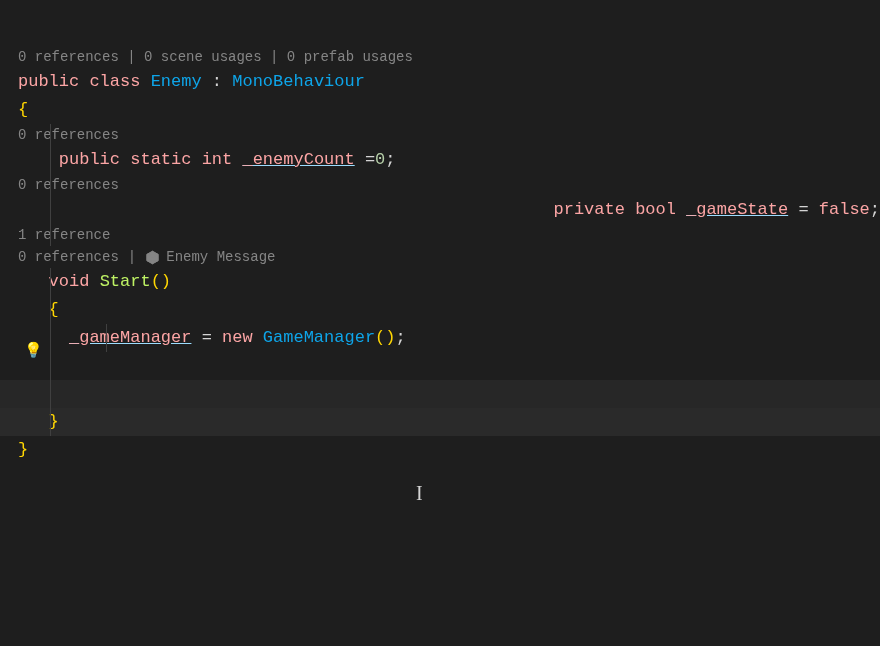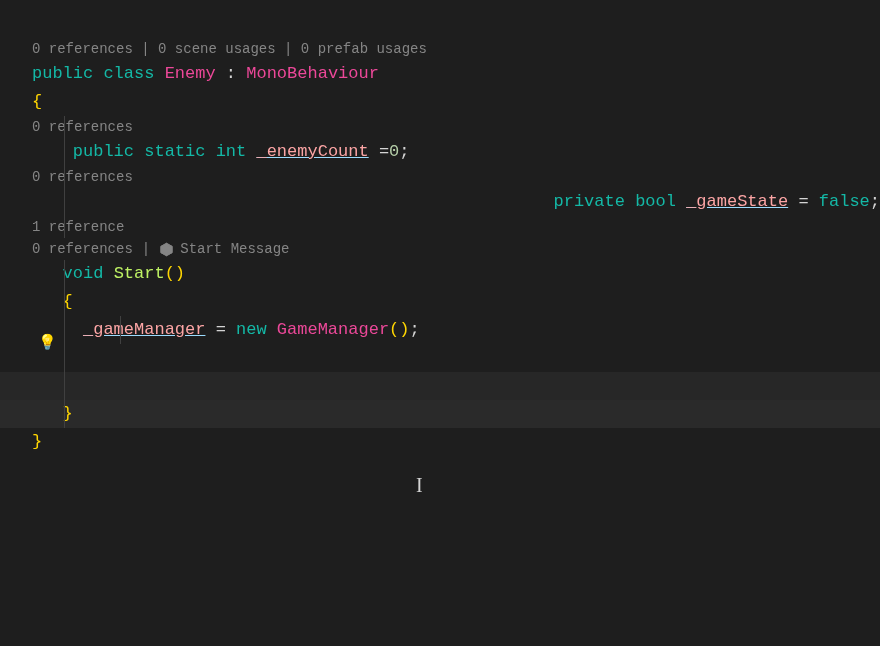--- a/index.html
+++ b/index.html
@@ -11,44 +11,45 @@
       background-color: #1e1e1e;
       font-family: Consolas, "Courier New", monospace;
       font-size: 17px;
       color: #d4d4d4;
       width: 880px;
       height: 646px;
       overflow: hidden;
       position: relative;
     }
     .editor {
-      padding: 0 0 0 32px;
+      padding: 0 0 0 18px;
       position: relative;
+      margin-top: 8px;
     }
     .line {
       white-space: pre;
       line-height: 28px;
       height: 28px;
       position: relative;
     }
     .codelens {
       font-size: 14px;
       color: #858585;
       line-height: 22px;
       height: 22px;
       white-space: pre;
       display: flex;
       align-items: center;
       gap: 6px;
     }
     .codelens .sep {
       margin: 0 3px;
     }
-    .kw-blue { color: #14b8a6; }
-    .kw-type { color: #ec4899; }
+    .kw-blue { color: #fca5a5; }
+    .kw-type { color: #0ea5e9; }
     .method { color: #bef264; }
     .ident { color: #fca5a5; }
     .field-underline { text-decoration: underline; text-decoration-color: #9cdcfe; }
     .punct { color: #d4d4d4; }
     .number { color: #b5cea8; }
     .brace-yellow { color: #ffd602; }
     .indent-guide {
       position: absolute;
       left: 0;
       top: 0;
@@ -109,21 +110,21 @@
 
   <div class="line" style="position:relative;text-align:right;"><span class="indent-guide guide-col1"></span>    <span class="kw-blue">private</span> <span class="kw-blue">bool</span> <span class="ident field-underline">_gameState</span> <span class="punct">=</span> <span class="kw-blue">false</span><span class="punct">;</span></div>
 
   <div class="codelens" style="position:relative;align-items:center;">    <span class="indent-guide guide-col1"></span><span>1 reference</span></div>
 
 
   <div class="codelens codelens-row" style="position:relative;">   <span>0 references</span><span class="sep">|</span><span class="unity-icon"><svg width="15" height="15" viewBox="0 0 24 24">
           <path fill="#858585" d="M12 2 L21 7 L21 17 L12 22 L3 17 L3 7 Z M12 2 L12 22 M3 7 L21 7 M3 17 L21 17" stroke="#858585" stroke-width="1"></path>
           <path fill="none" stroke="#858585" stroke-width="1.5" d="M12 2 L21 7 L21 17 L12 22 L3 17 L3 7 Z"></path>
           <path fill="none" stroke="#858585" stroke-width="1" d="M12 2 L12 12 L3 7 M12 12 L21 7 M12 12 L12 22"></path>
-        </svg></span><span>Start Message</span></div>
+        </svg></span><span>Enemy Message</span></div>
 
   <div class="line" style="position:relative;"><span class="indent-guide guide-col1"></span>   <span class="kw-blue">void</span> <span class="method">Start</span><span class="brace-yellow">()</span></div>
 
   <div class="line" style="position:relative;"><span class="indent-guide guide-col1"></span>   <span class="brace-yellow">{</span></div>
 
   <div class="line" style="position:relative;"><span class="indent-guide guide-col1"></span><span class="indent-guide guide-col3"></span>     <span class="ident field-underline">_gameManager</span> <span class="punct">=</span> <span class="kw-blue">new</span> <span class="kw-type">GameManager</span><span class="brace-yellow">()</span><span class="punct">;</span></div>
 
   <div class="line" style="position:relative;">
     <div class="current-line-bg" style="left:-32px;"></div>
     <span class="lightbulb" style="left:6px;top:-14px;">💡</span>

